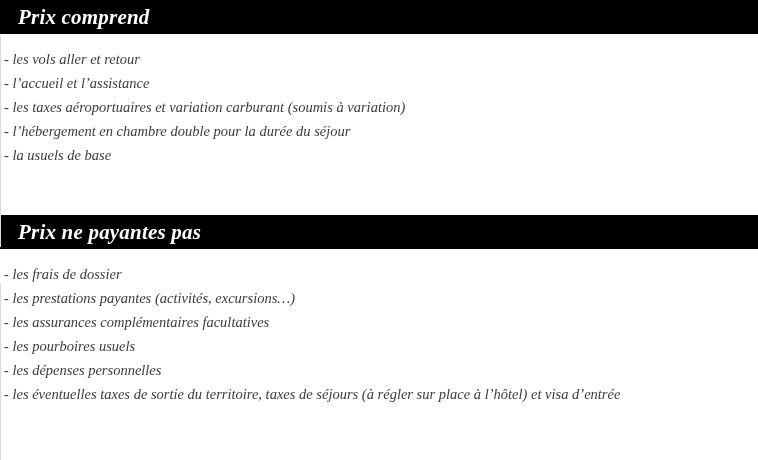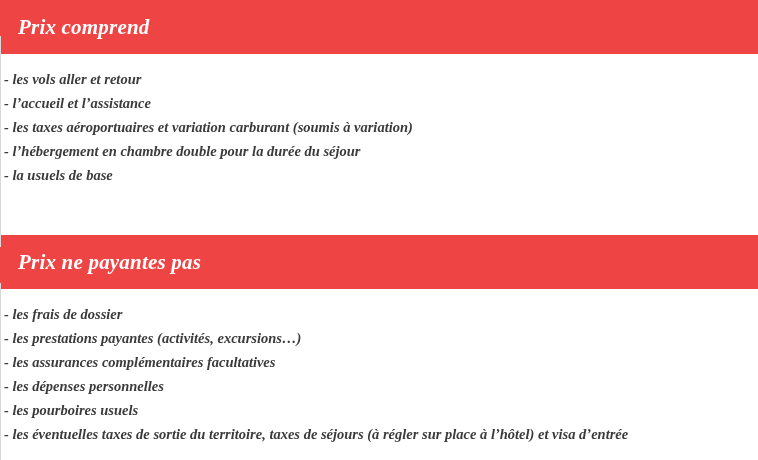--- a/index.html
+++ b/index.html
@@ -17,22 +17,22 @@
     position: relative;
     width: 758px;
     height: 460px;
     box-sizing: border-box;
   }
   .section {
     width: 100%;
     box-sizing: border-box;
   }
   .section-header {
-    background: #ef4444;
-    height: 54px;
+    background: #000000;
+    height: 34px;
     display: flex;
     align-items: center;
     padding-left: 18px;
     box-sizing: border-box;
   }
   .section-header-title {
     color: #ffffff;
     font-family: "Liberation Serif", serif;
     font-style: italic;
     font-weight: bold;
@@ -52,21 +52,20 @@
     line-height: 24px;
     height: 24px;
     white-space: nowrap;
     padding-left: 2px;
   }
   .spacer-gap {
     height: 48px;
   }
   .body-first {
     padding-top: 13px;
-    font-weight: bold;
   }
   .left-rule {
     position: absolute;
     left: 0;
     width: 1px;
     background: #d9d9d9;
   }
   .rule-one {
     top: 36px;
     height: 211px;
@@ -100,19 +99,19 @@
   <div class="spacer-gap"></div>
 
   <div class="section">
     <div class="section-header">
       <span class="section-header-title">Prix ne payantes pas</span>
     </div>
     <div class="section-body body-first">
       <div class="bullet-line">- les frais de dossier</div>
       <div class="bullet-line">- les prestations payantes (activités, excursions…)</div>
       <div class="bullet-line">- les assurances complémentaires facultatives</div>
+      <div class="bullet-line">- les pourboires usuels</div>
       <div class="bullet-line">- les dépenses personnelles</div>
-      <div class="bullet-line">- les pourboires usuels</div>
       <div class="bullet-line">- les éventuelles taxes de sortie du territoire, taxes de séjours (à régler sur place à l’hôtel) et visa d’entrée</div>
     </div>
   </div>
 
 </div>
 
 </body></html>

